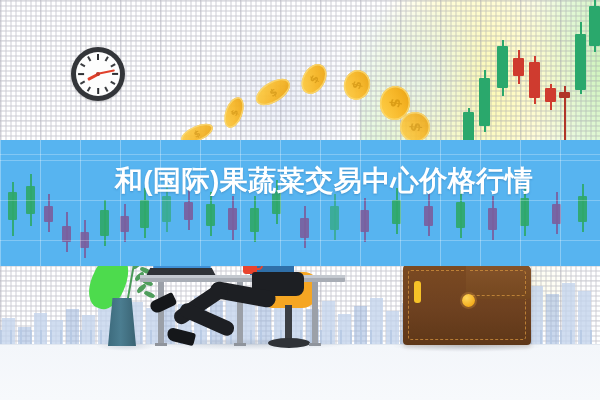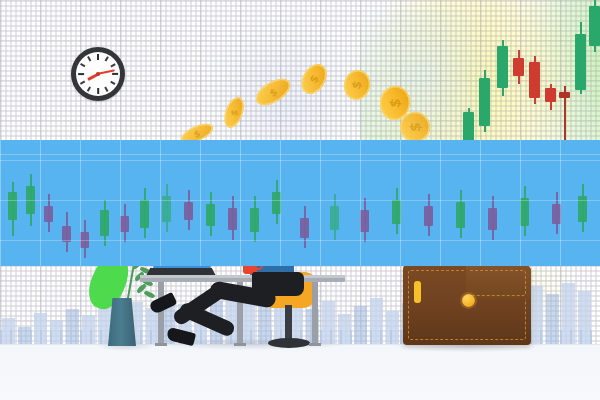--- a/index.html
+++ b/index.html
@@ -732,15 +732,16 @@
         </div>
         <div class="cs" style="left: 578px; top: 0px; width: 9px; height: 126px;">
           <div class="wick" style="top: 44px; height: 48px; background: rgb(47, 168, 106); opacity: 0.9;"></div>
           <div class="body" style="top: 56px; height: 26px; background: rgb(47, 168, 106); opacity: 0.92;"></div>
         </div>
       </div>
     <div class="bgrid"></div>
   </div>
 
   <div class="title-wrap">
+    <div class="title-line l2">和(国际)果蔬菜交易中心价格行情</div>
   </div>
 
 </div>
 
 </body></html>

